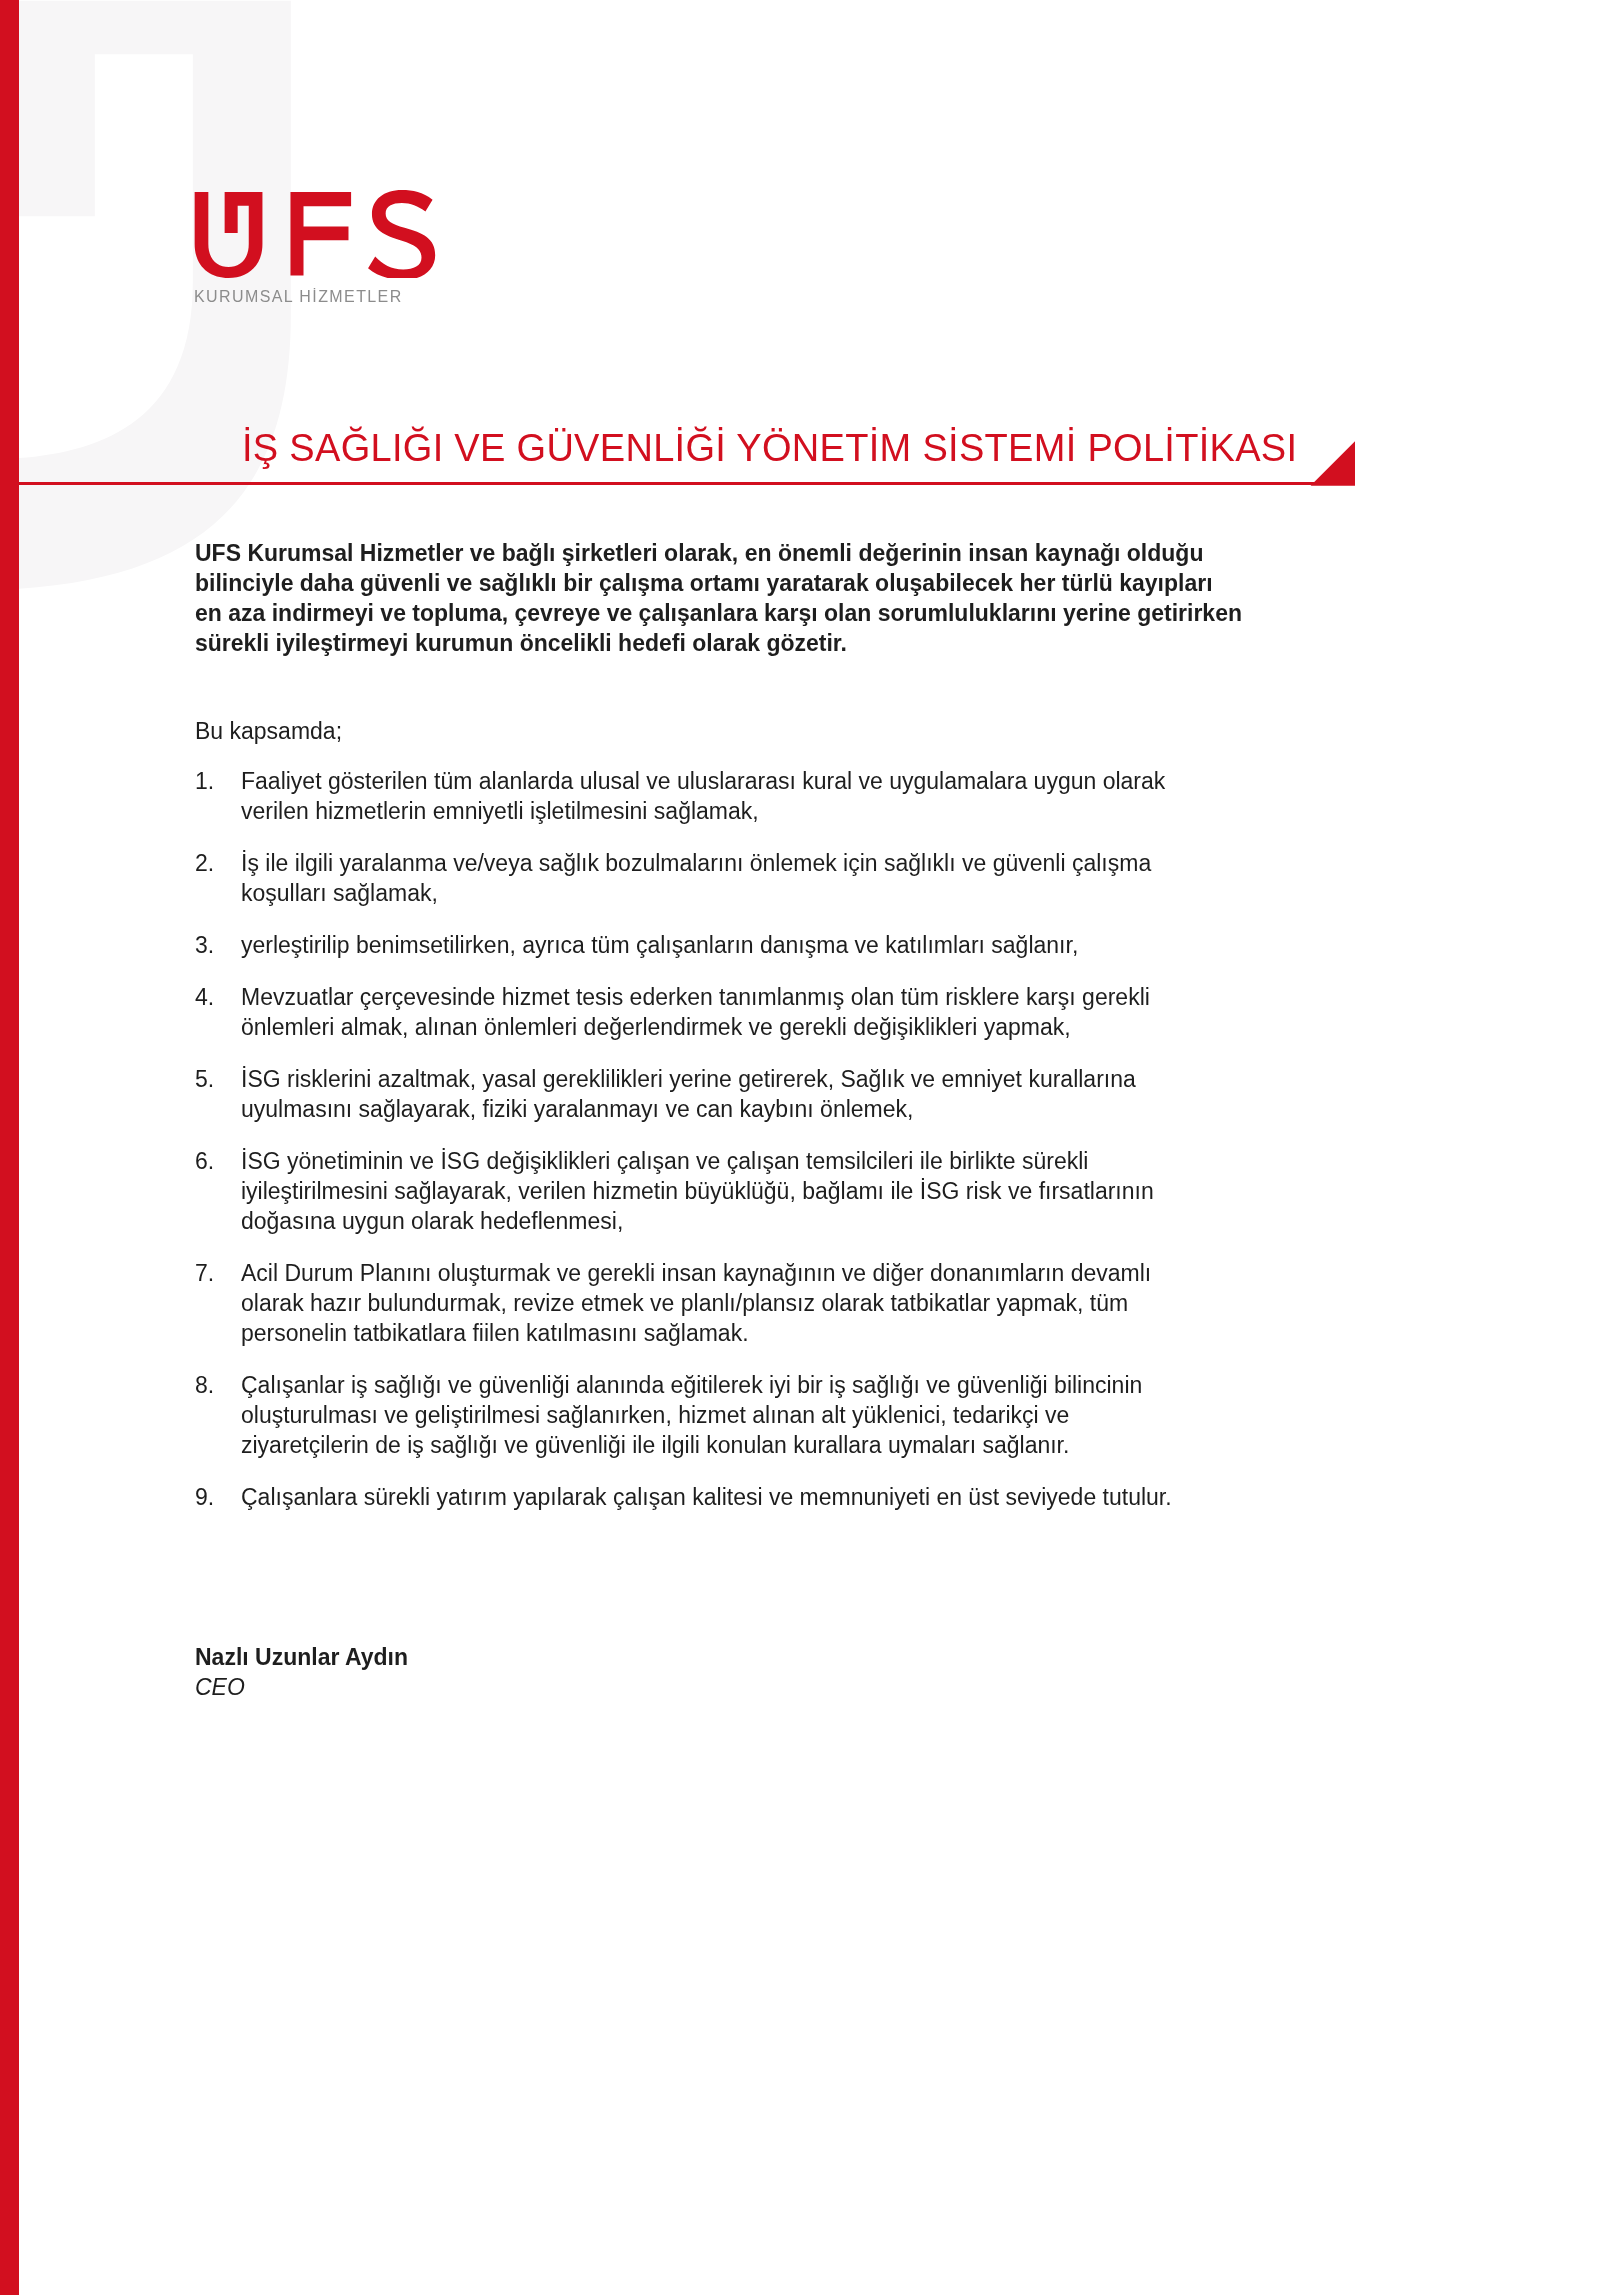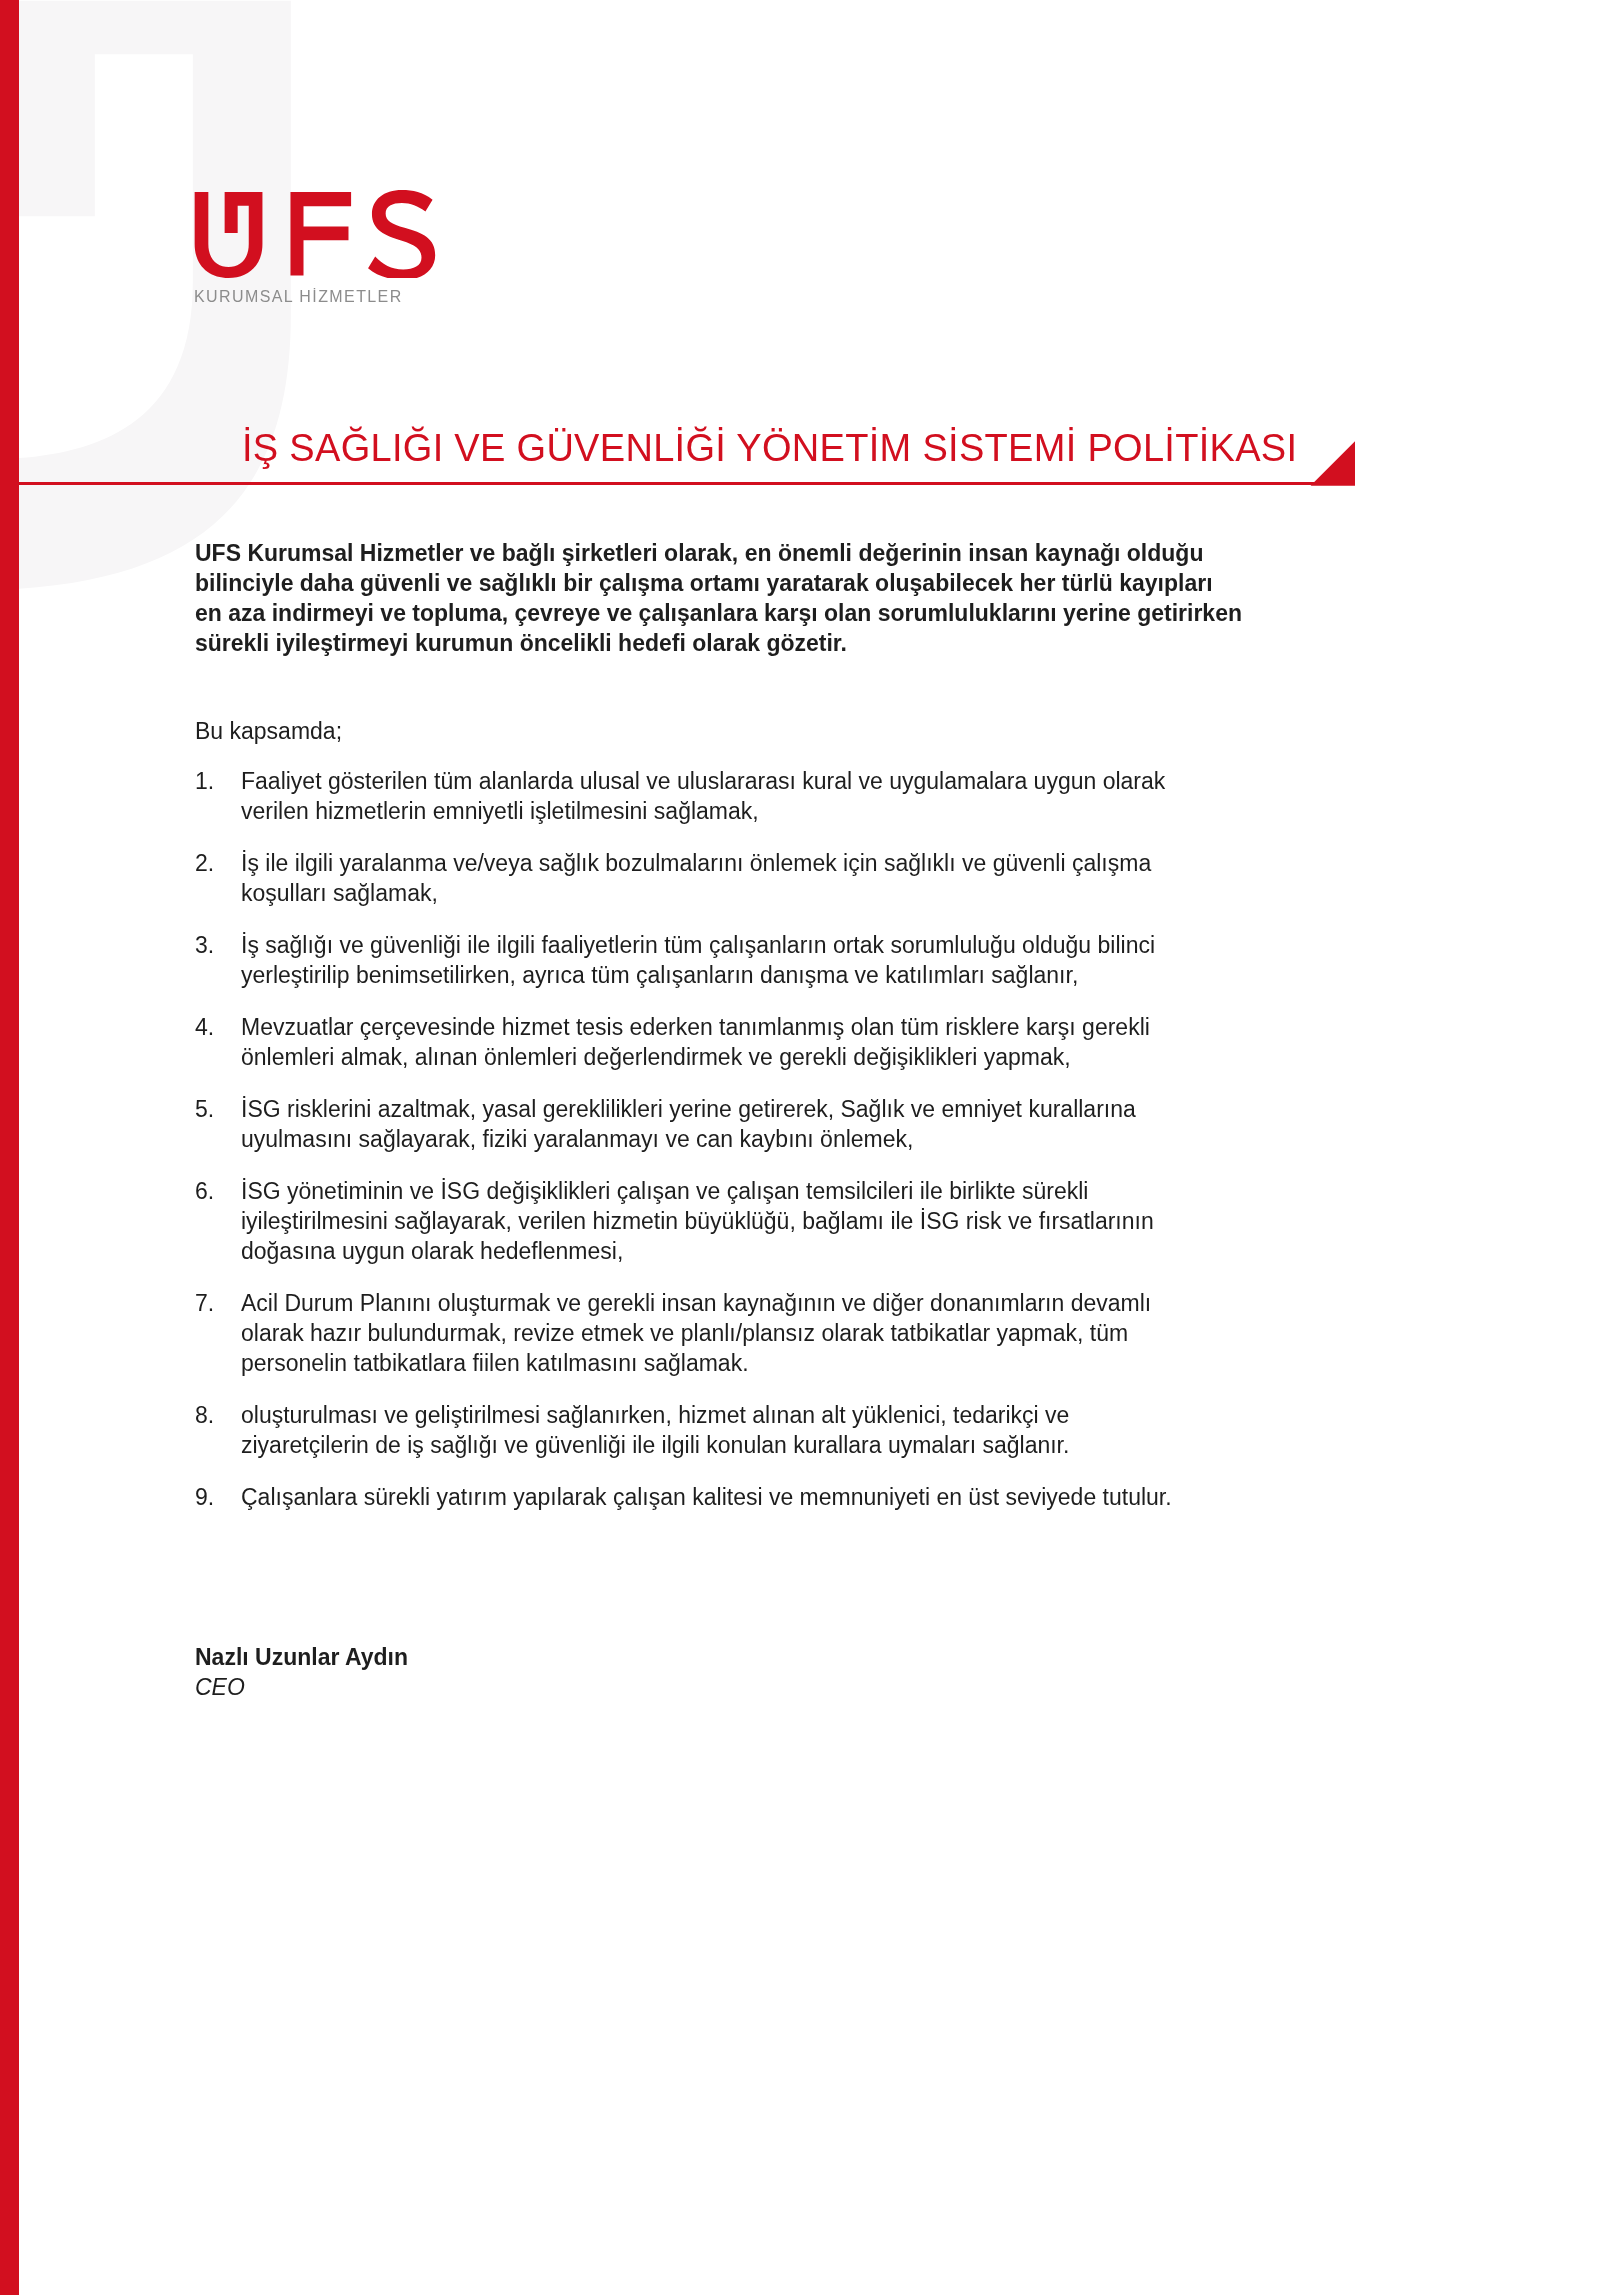--- a/index.html
+++ b/index.html
@@ -93,21 +93,20 @@
   <div class="item">
     <div class="num">2.</div>
     <div class="text">
       <span>İş ile ilgili yaralanma ve/veya sağlık bozulmalarını önlemek için sağlıklı ve güvenli çalışma</span>
       <span>koşulları sağlamak,</span>
     </div>
   </div>
   <div class="item">
     <div class="num">3.</div>
     <div class="text">
-      <span>İş sağlığı ve güvenliği ile ilgili faaliyetlerin tüm çalışanların ortak sorumluluğu olduğu bilinci</span>
       <span>yerleştirilip benimsetilirken, ayrıca tüm çalışanların danışma ve katılımları sağlanır,</span>
     </div>
   </div>
   <div class="item">
     <div class="num">4.</div>
     <div class="text">
       <span>Mevzuatlar çerçevesinde hizmet tesis ederken tanımlanmış olan tüm risklere karşı gerekli</span>
       <span>önlemleri almak, alınan önlemleri değerlendirmek ve gerekli değişiklikleri yapmak,</span>
     </div>
   </div>
@@ -130,20 +129,21 @@
     <div class="num">7.</div>
     <div class="text">
       <span>Acil Durum Planını oluşturmak ve gerekli insan kaynağının ve diğer donanımların devamlı</span>
       <span>olarak hazır bulundurmak, revize etmek ve planlı/plansız olarak tatbikatlar yapmak, tüm</span>
       <span>personelin tatbikatlara fiilen katılmasını sağlamak.</span>
     </div>
   </div>
   <div class="item">
     <div class="num">8.</div>
     <div class="text">
+      <span>Çalışanlar iş sağlığı ve güvenliği alanında eğitilerek iyi bir iş sağlığı ve güvenliği bilincinin</span>
       <span>oluşturulması ve geliştirilmesi sağlanırken, hizmet alınan alt yüklenici, tedarikçi ve</span>
       <span>ziyaretçilerin de iş sağlığı ve güvenliği ile ilgili konulan kurallara uymaları sağlanır.</span>
     </div>
   </div>
   <div class="item">
     <div class="num">9.</div>
     <div class="text">
       <span>Çalışanlara sürekli yatırım yapılarak çalışan kalitesi ve memnuniyeti en üst seviyede tutulur.</span>
     </div>
   </div>

